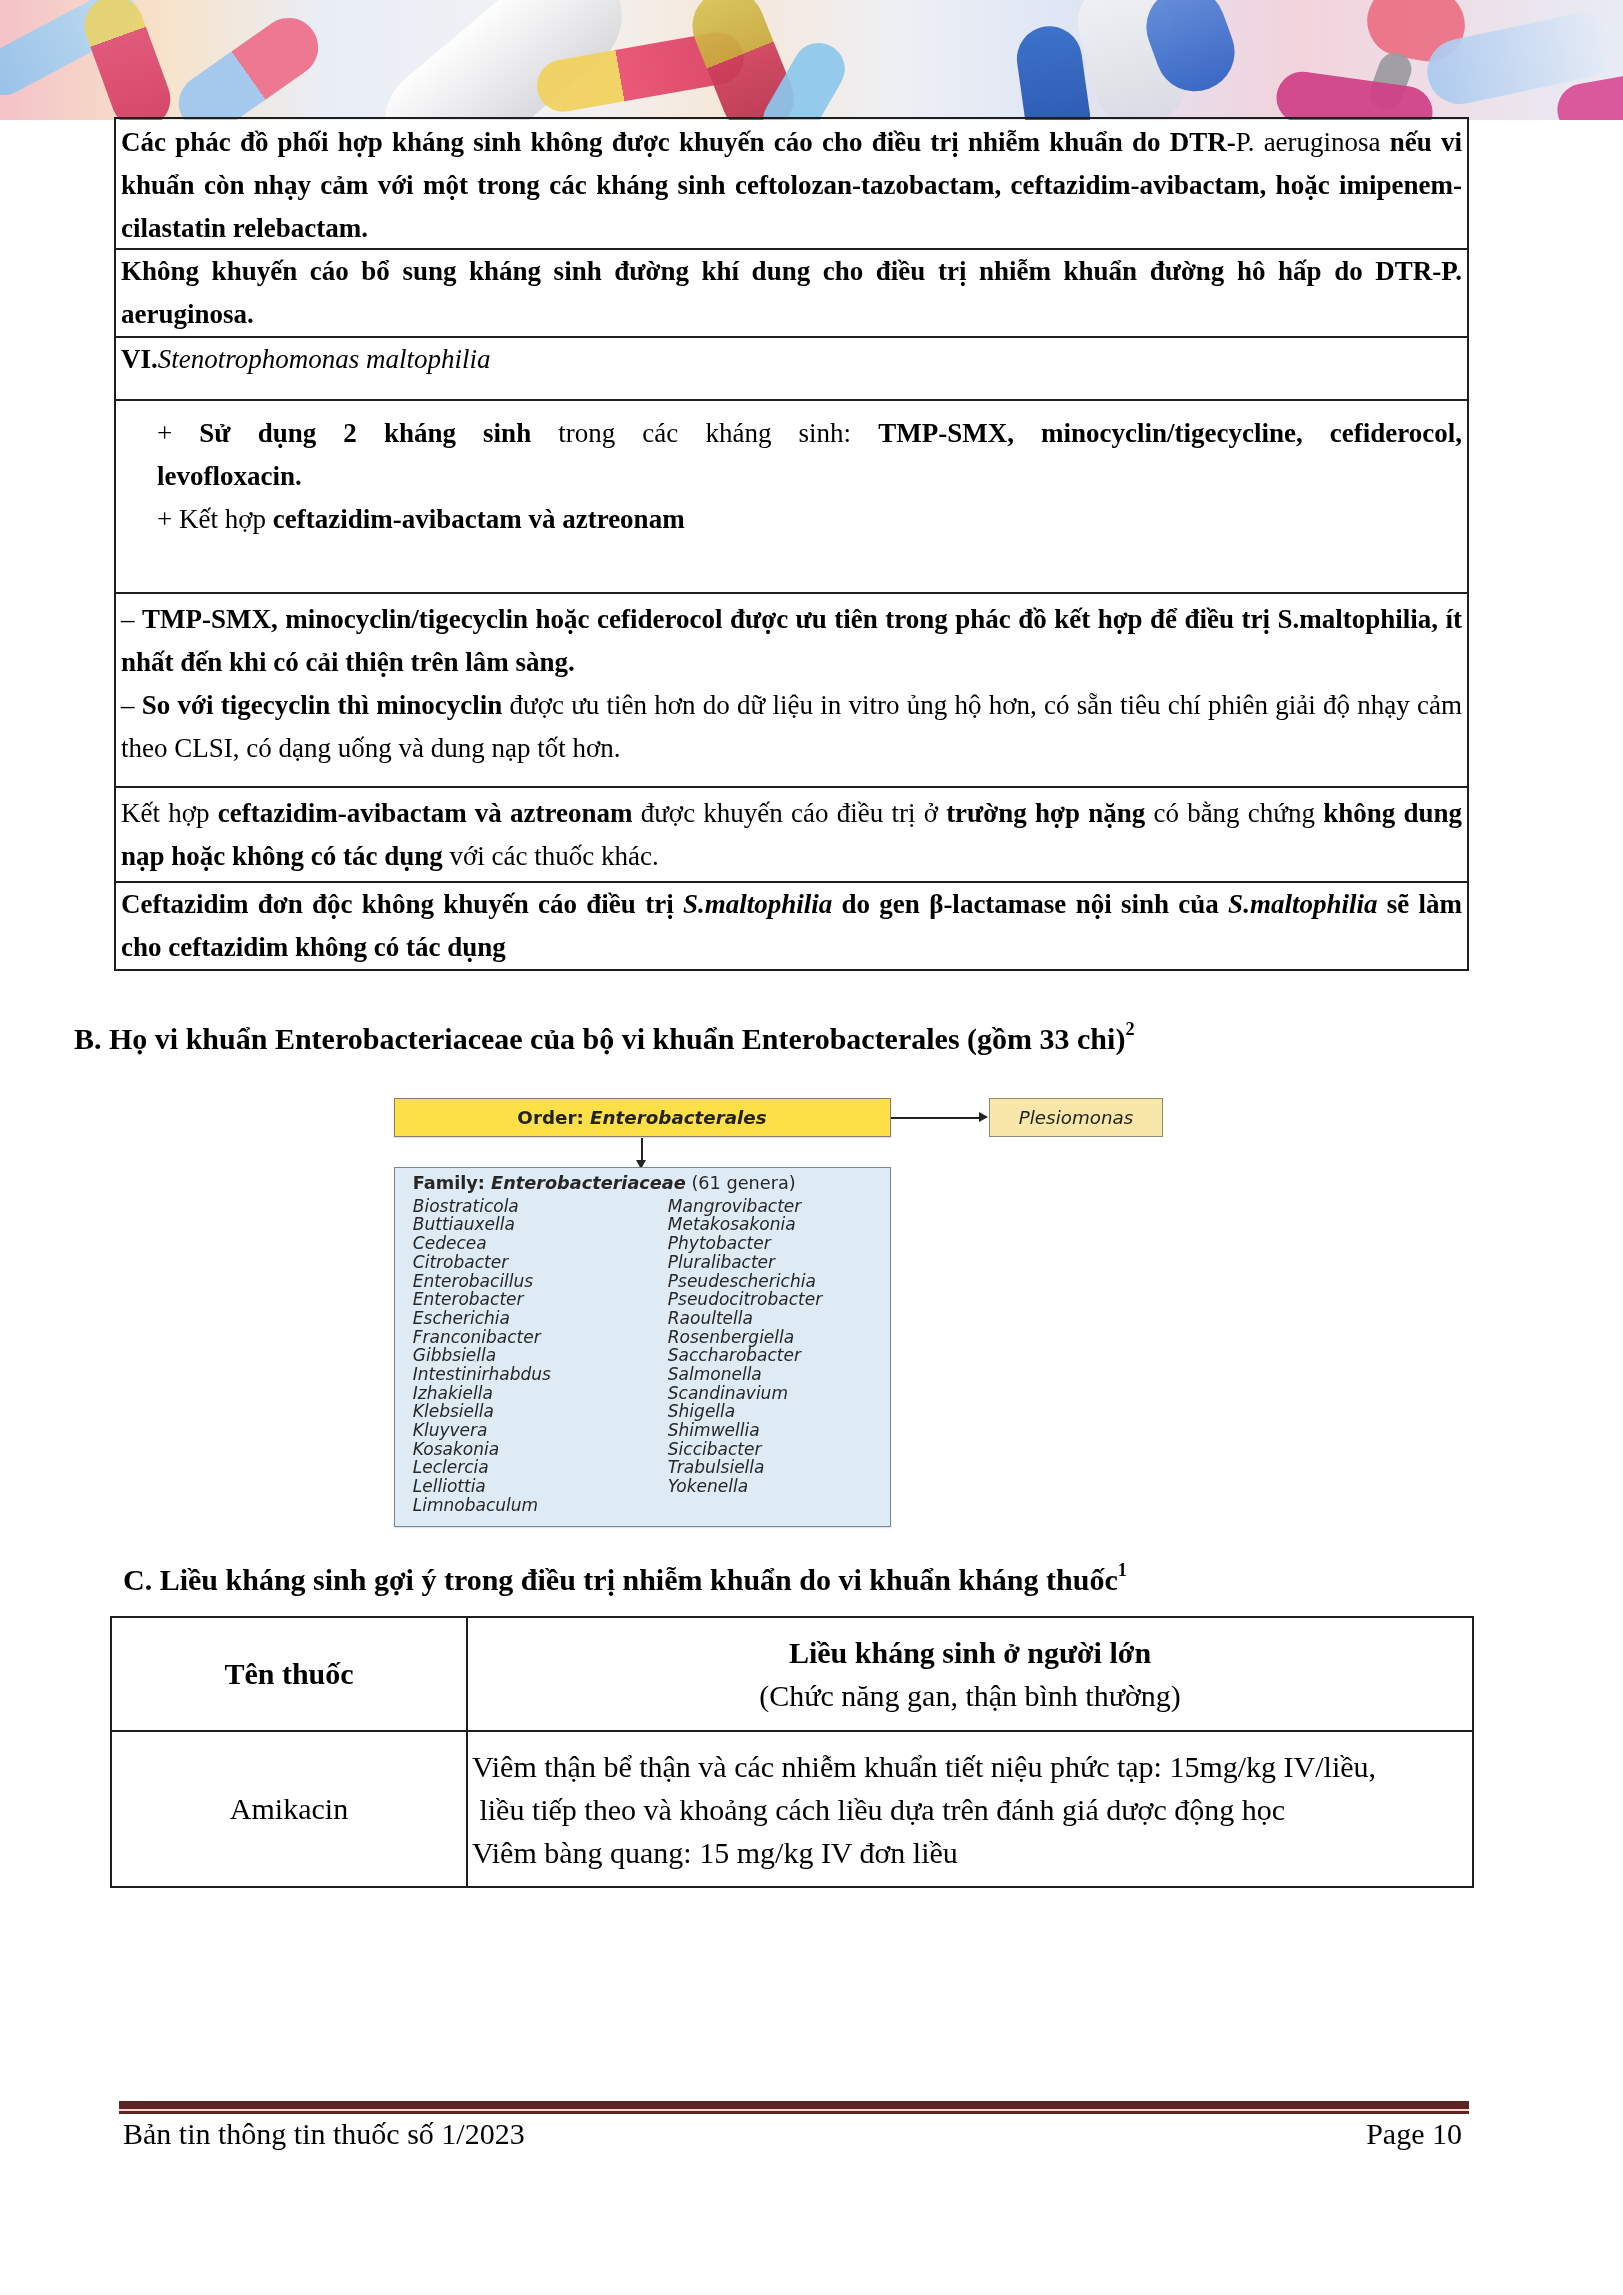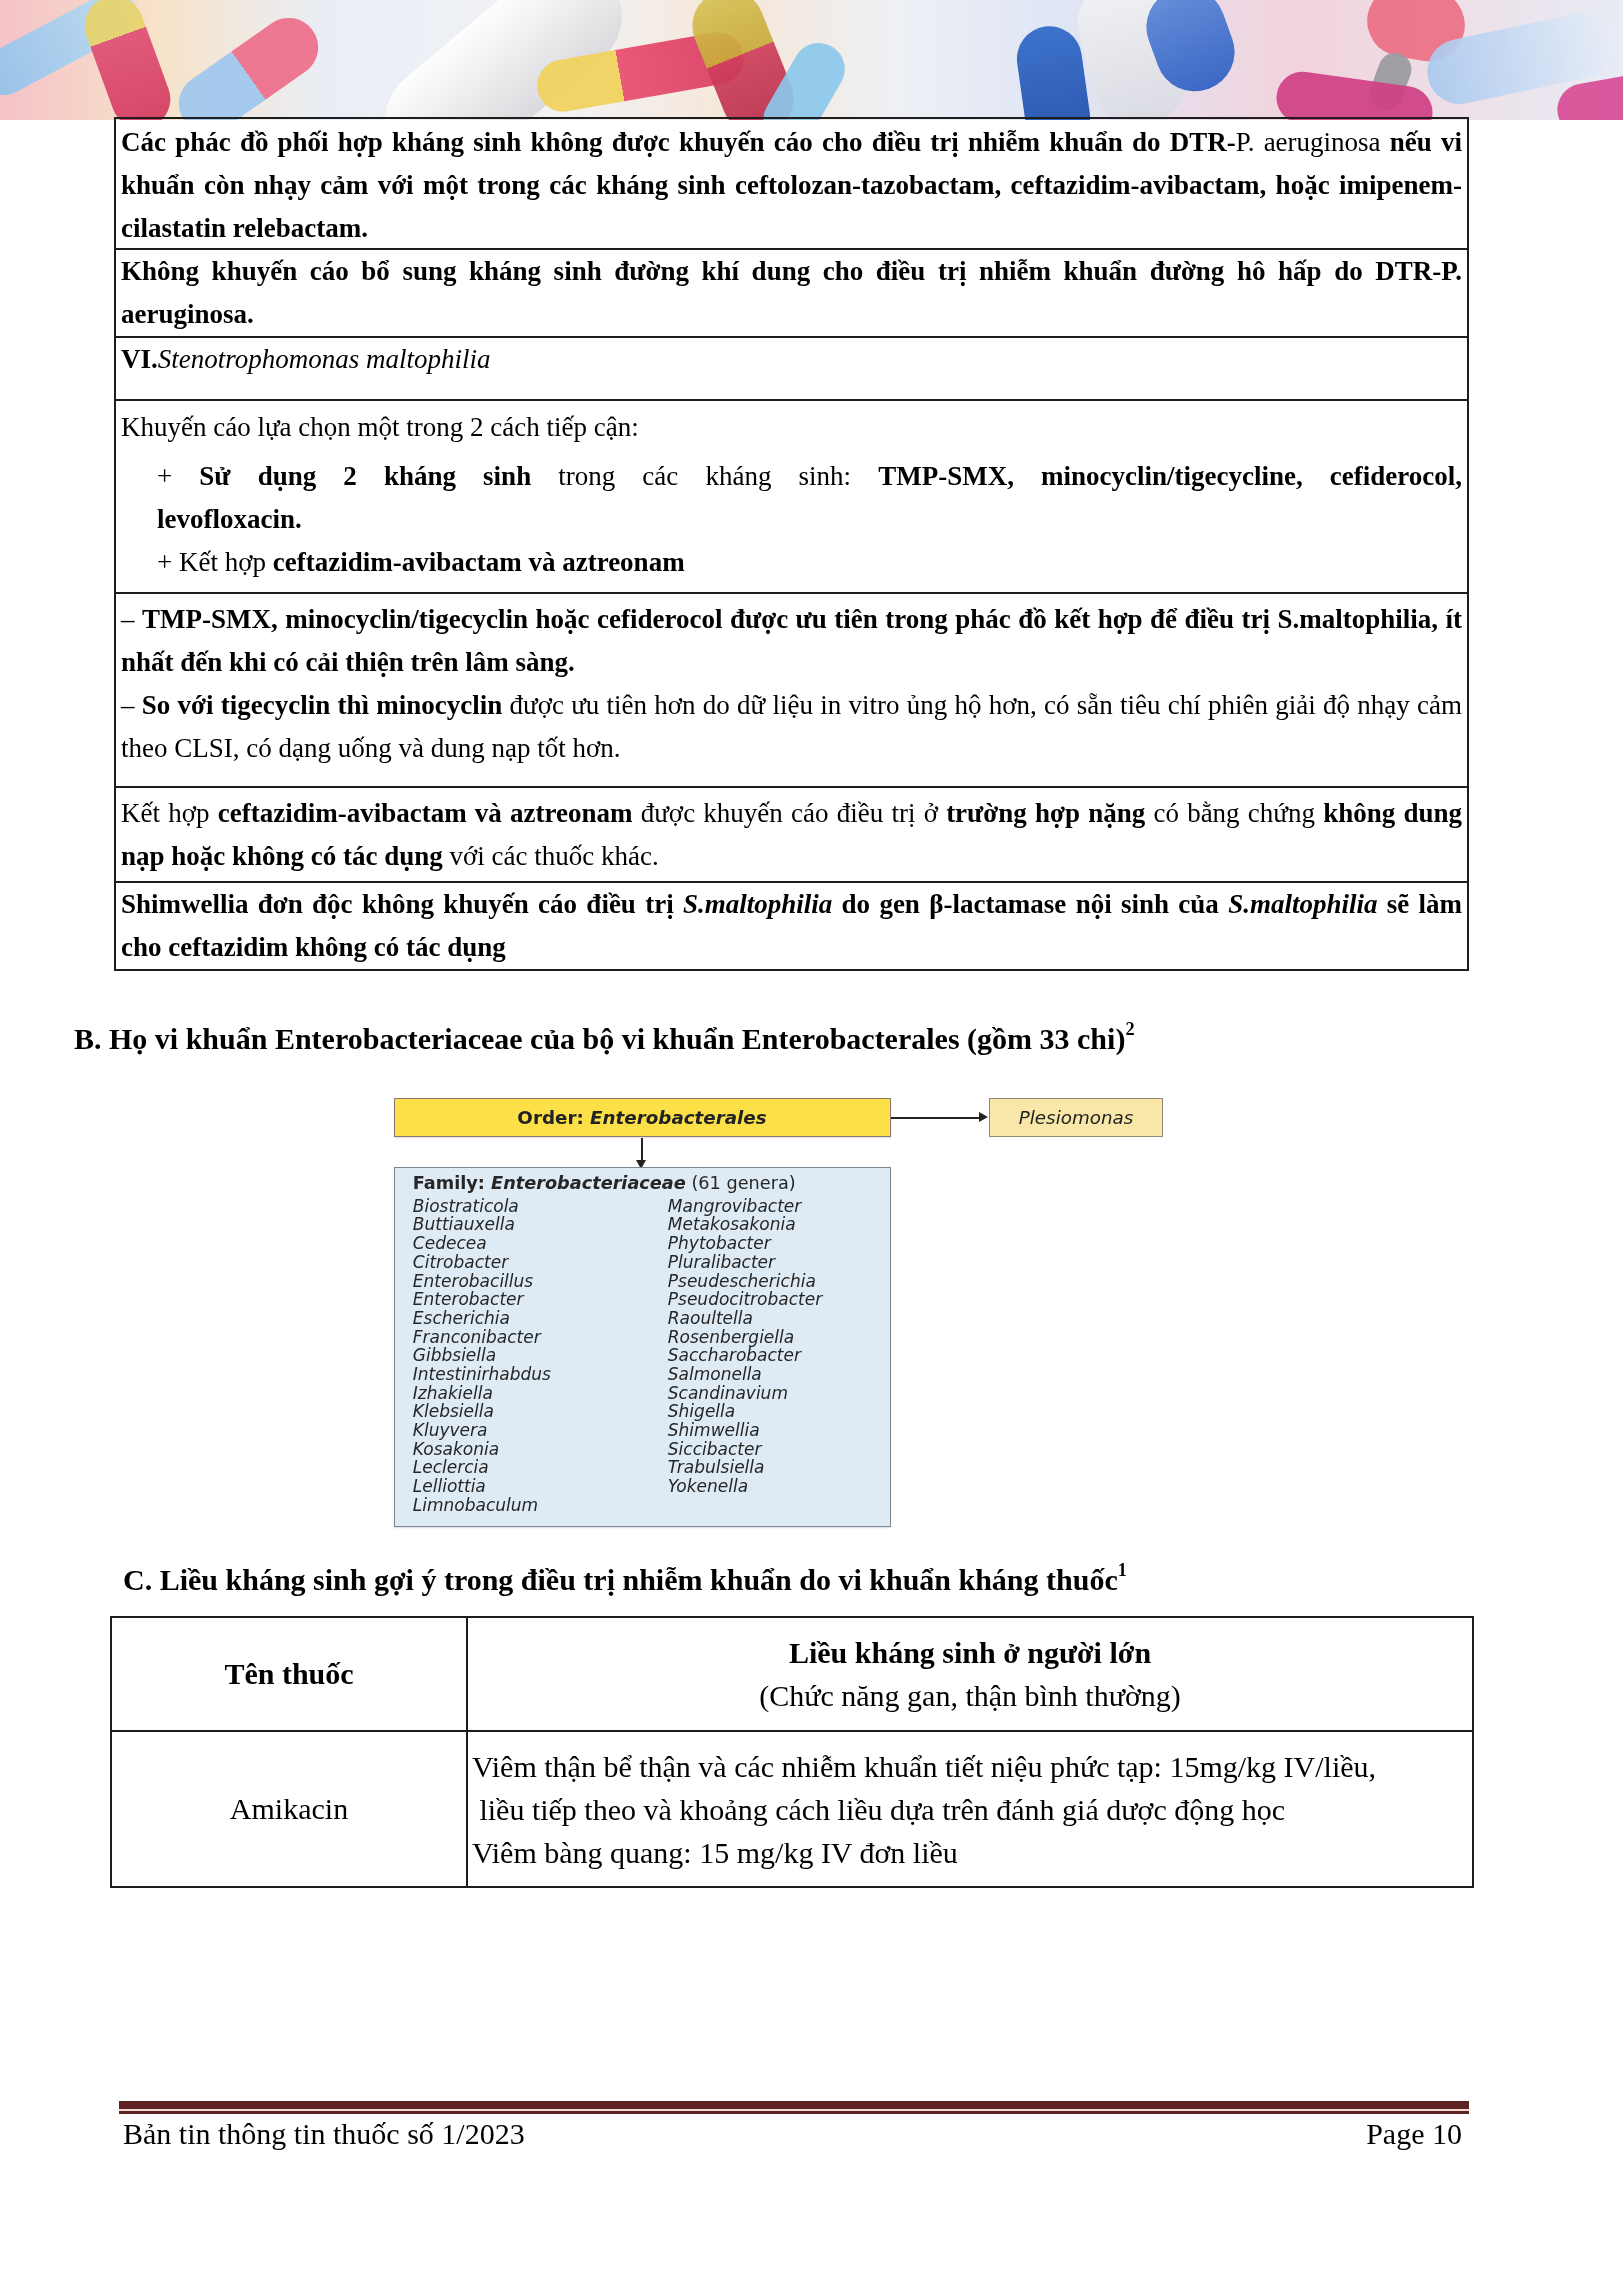--- a/index.html
+++ b/index.html
@@ -108,33 +108,32 @@
     <span class="b">Các phác đồ phối hợp kháng sinh không được khuyến cáo cho điều trị nhiễm khuẩn do DTR-</span><span>P. aeruginosa</span><span class="b"> nếu vi khuẩn còn nhạy cảm với một trong các kháng sinh ceftolozan-tazobactam, ceftazidim-avibactam, hoặc imipenem-cilastatin relebactam.</span>
   </div>
   <div class="row r2 b">
     <span>Không khuyến cáo bổ sung kháng sinh đường khí dung cho điều trị nhiễm khuẩn đường hô hấp do DTR-P. aeruginosa.</span>
   </div>
   <div class="row r3">
     <span class="b">VI. </span>
       <span class="i">Stenotrophomonas maltophilia</span>
   </div>
   <div class="row r4">
-    <div>Khuyến cáo lựa chọn một trong 2 cách tiếp cận:</div>
     <div class="ind bullet-line spread bs"><span>+ </span><span class="b">Sử dụng 2 kháng sinh</span><span> trong các kháng sinh: </span><span class="b">TMP-SMX, minocyclin/tigecycline, cefiderocol, levofloxacin.</span></div>
     <div class="ind"><span>+  </span><span>Kết hợp </span><span class="b">ceftazidim-avibactam và aztreonam</span></div>
   </div>
   <div class="row r5">
     <div><span>–  </span><span class="b">TMP-SMX, minocyclin/tigecyclin hoặc cefiderocol được ưu tiên trong phác đồ kết hợp để điều trị S.maltophilia, ít nhất đến khi có cải thiện trên lâm sàng.</span></div>
     <div><span>–  </span><span class="b">So với tigecyclin thì minocyclin</span><span> được ưu tiên hơn do dữ liệu in vitro ủng hộ hơn, có sẵn tiêu chí phiên giải độ nhạy cảm theo CLSI, có dạng uống và dung nạp tốt hơn.</span></div>
   </div>
   <div class="row r6">
     <span>Kết hợp </span><span class="b">ceftazidim-avibactam và aztreonam</span><span> được khuyến cáo điều trị ở </span><span class="b">trường hợp nặng</span><span> có bằng chứng </span><span class="b">không dung nạp hoặc không có tác dụng</span><span> với các thuốc khác.</span>
   </div>
   <div class="row r7 b">
-    <span>Shimwellia đơn độc không khuyến cáo điều trị </span><span class="i">S.maltophilia</span><span> do gen β-lactamase nội sinh của </span><span class="i">S.maltophilia</span><span> sẽ làm cho ceftazidim không có tác dụng</span>
+    <span>Ceftazidim đơn độc không khuyến cáo điều trị </span><span class="i">S.maltophilia</span><span> do gen β-lactamase nội sinh của </span><span class="i">S.maltophilia</span><span> sẽ làm cho ceftazidim không có tác dụng</span>
   </div>
 </div>
 
 <div class="secB">
   <span>B. Họ vi khuẩn Enterobacteriaceae của bộ vi khuẩn Enterobacterales (gồm 33 chi)</span><sup>2</sup>
 </div>
 
 <div class="diagram">
   <div class="order-box">
     <span>Order: </span>&nbsp;<span style="font-style:italic">Enterobacterales</span>

